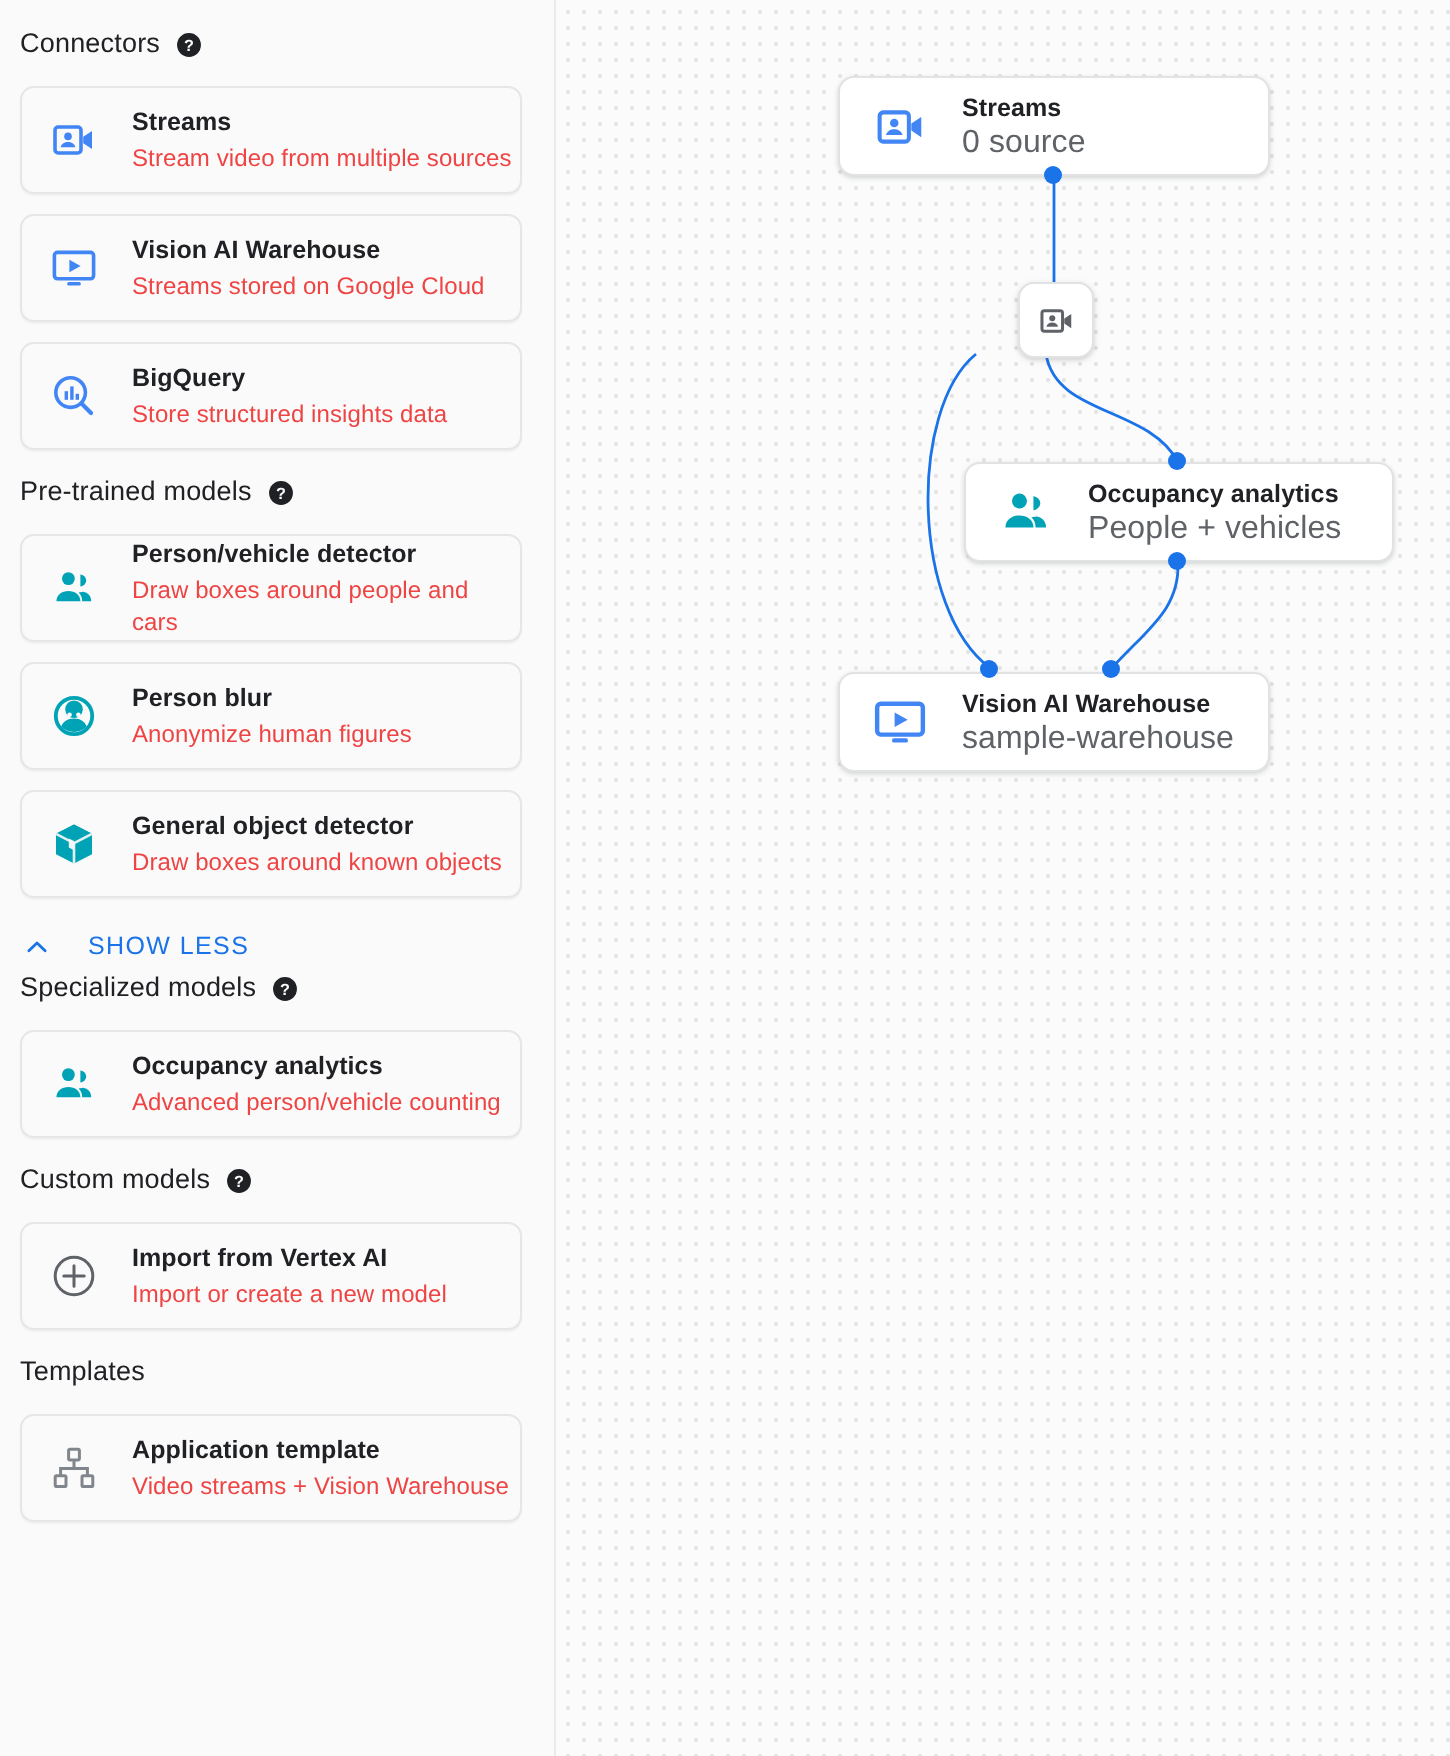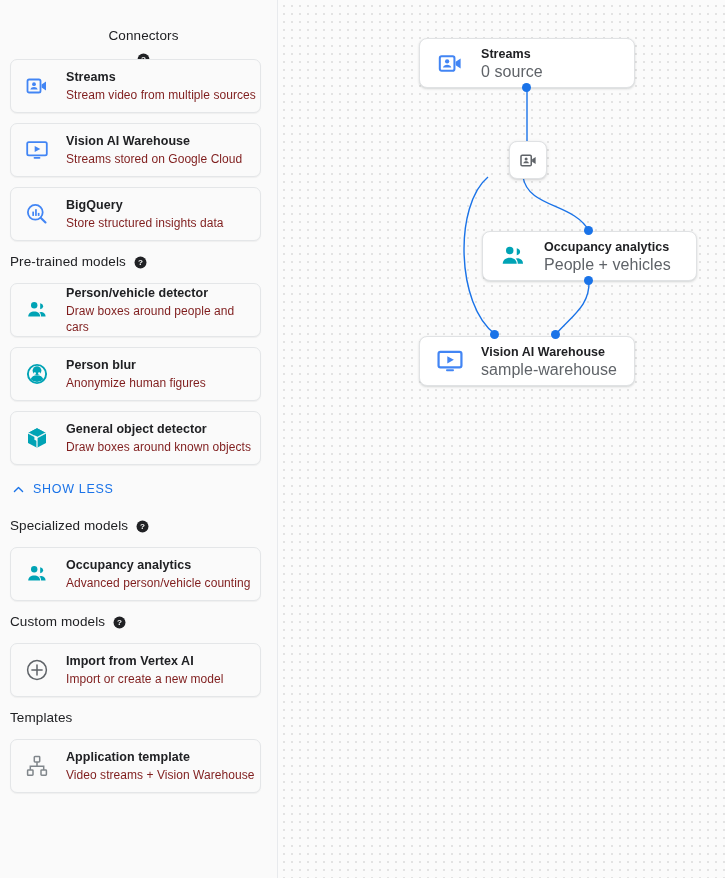--- a/index.html
+++ b/index.html
@@ -36,21 +36,21 @@
     flex: 0 0 278px;
   }
   .section-head {
     display: flex;
     align-items: center;
     gap: 8px;
     padding: 0 0 0 10px;
     height: 22px;
     margin-bottom: 10px;
   }
-  .section-head.first { margin-top: 27px; flex-direction: column; }
+  .section-head.first { margin-top: 11px; }
   .section-title {
     font-size: 13.5px;
     color: #202124;
     letter-spacing: 0.1px;
     line-height: 18px;
   }
   .help-icon {
     width: 13px;
     height: 13px;
     flex: 0 0 13px;
@@ -83,31 +83,31 @@
   .card .txt { display: flex; flex-direction: column; justify-content: center; }
   .card .t1 {
     font-size: 12.5px;
     font-weight: bold;
     color: #202124;
     line-height: 16px;
     letter-spacing: 0.05px;
   }
   .card .t2 {
     font-size: 12px;
-    color: #7f1d1d;
+    color: #ef4444;
     line-height: 16px;
     margin-top: 2px;
     letter-spacing: 0.05px;
   }
 
   .show-less {
     display: flex;
     align-items: center;
-    gap: 8px;
-    margin: 14px 0 16px 12px;
+    gap: 19px;
+    margin: 14px 0 0 12px;
     height: 20px;
     cursor: pointer;
     width: fit-content;
   }
   .show-less .lbl {
     color: #1a73e8;
     font-size: 12.5px;
     letter-spacing: 0.7px;
     font-weight: 500;
   }

